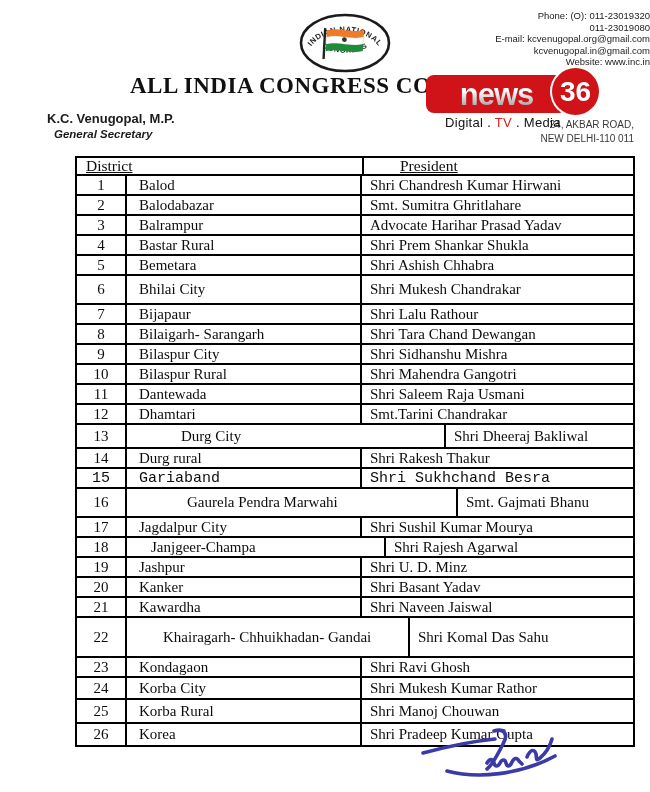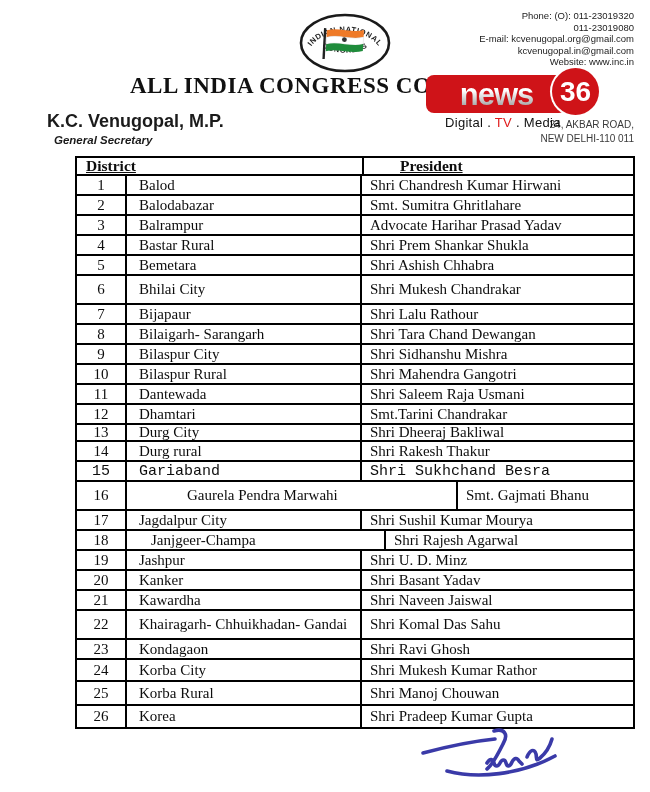--- a/index.html
+++ b/index.html
@@ -2,31 +2,31 @@
 <html style="--brand-red: #cf1318; --tv-red: #e01b1b; --sig-blue: #3a3aa8; --flag-saffron: #ef7a28; --flag-green: #1f8c3b;"><head>
 <meta charset="utf-8">
 <style>
   html,body{margin:0;padding:0;background:#e8e8e8;}
   .page{
     position:relative;width:650px;height:792px;background:#ffffff;
     font-family:"Liberation Sans",sans-serif;overflow:hidden;margin:0 auto;
   }
   
   .contact{
-    position:absolute;top:10px;right:16px;text-align:right;
+    position:absolute;top:10px;right:0;text-align:right;
     font-size:9.5px;line-height:11.5px;color:#1c1c1c;
   }
   .inc-logo{position:absolute;left:298px;top:11px;width:94px;height:64px;}
   .doc-title{
     position:absolute;left:130px;top:73px;width:470px;
     font-family:"Liberation Serif",serif;font-weight:bold;font-size:23px;
     letter-spacing:.5px;color:#111;white-space:nowrap;z-index:1;
   }
   .officer{position:absolute;left:47px;top:111px;color:#1b1b1b;}
-  .officer .name{font-size:18px;font-weight:bold;}
+  .officer .name{font-size:13px;font-weight:bold;}
   .officer .role{font-size:11.5px;font-weight:bold;font-style:italic;margin-top:2px;margin-left:7px;}
   .address{
     position:absolute;right:16px;top:118px;text-align:right;
     font-size:10px;line-height:13.5px;color:#3a3a3a;z-index:1;
   }
   
   .n36{position:absolute;left:425px;top:66px;width:215px;height:70px;z-index:3;}
   .n36-rect{
     position:absolute;left:1px;top:9px;width:141px;height:38px;border-radius:8px;
     background:var(--brand-red,#cf1318);display:flex;align-items:center;justify-content:center;
@@ -46,21 +46,21 @@
     position:absolute;left:20px;top:49px;font-size:13px;font-weight:normal;color:#111;
     letter-spacing:.3px;white-space:nowrap;
   }
   .n36-tagline .tv{color:var(--tv-red,#e01b1b);}
   
   .tbl{
     position:absolute;left:75px;top:156px;width:560px;box-sizing:border-box;
     border:2px solid #000;font-family:"Liberation Serif",serif;font-size:15px;color:#0d0d0d;
   }
   .thead{display:flex;height:18px;border-bottom:2px solid #000;box-sizing:border-box;
-    font-weight:bold;font-size:15.5px;}
+    font-weight:normal;font-size:15.5px;}
   .thead .h-left{width:285px;padding-left:9px;display:flex;align-items:center;box-sizing:border-box;}
   .thead .h-right{flex:1;border-left:2px solid #000;padding-left:36px;display:flex;align-items:center;box-sizing:border-box;}
   .thead span{text-decoration:underline;}
   .trow{display:flex;border-bottom:2px solid #000;box-sizing:border-box;}
   .trow:last-child{border-bottom:none;}
   .c-no{width:50px;border-right:2px solid #000;display:flex;align-items:center;justify-content:center;box-sizing:border-box;}
   .c-district{width:233px;padding-left:12px;display:flex;align-items:center;box-sizing:border-box;white-space:nowrap;}
   .c-president{flex:1;border-left:2px solid #000;padding-left:8px;display:flex;align-items:center;box-sizing:border-box;white-space:nowrap;}
   
   .sig{position:absolute;left:415px;top:726px;width:170px;height:60px;}
@@ -203,21 +203,21 @@
     <div class="c-district">Dantewada</div>
     <div class="c-president">Shri Saleem Raja Usmani</div>
   </div>
 
   <div class="trow" style="height: 20px;">
     <div class="c-no">12</div>
     <div class="c-district">Dhamtari</div>
     <div class="c-president">Smt.Tarini Chandrakar</div>
   </div>
 
-  <div class="trow" style="height: 17px;">
+  <div class="trow" style="height: 24px; gap: 42px;">
     <div class="c-no">13</div>
     <div class="c-district">Durg City</div>
     <div class="c-president">Shri Dheeraj Bakliwal</div>
   </div>
 
   <div class="trow" style="height: 20px;">
     <div class="c-no">14</div>
     <div class="c-district">Durg rural</div>
     <div class="c-president">Shri Rakesh Thakur</div>
   </div>
@@ -257,21 +257,21 @@
     <div class="c-district">Kanker</div>
     <div class="c-president">Shri Basant Yadav</div>
   </div>
 
   <div class="trow" style="height: 20px;">
     <div class="c-no">21</div>
     <div class="c-district">Kawardha</div>
     <div class="c-president">Shri Naveen Jaiswal</div>
   </div>
 
-  <div class="trow" style="height: 29px;">
+  <div class="trow" style="height: 40px; gap: 24px;">
     <div class="c-no">22</div>
     <div class="c-district">Khairagarh- Chhuikhadan- Gandai</div>
     <div class="c-president">Shri Komal Das Sahu</div>
   </div>
 
   <div class="trow" style="height: 20px;">
     <div class="c-no">23</div>
     <div class="c-district">Kondagaon</div>
     <div class="c-president">Shri Ravi Ghosh</div>
   </div>

